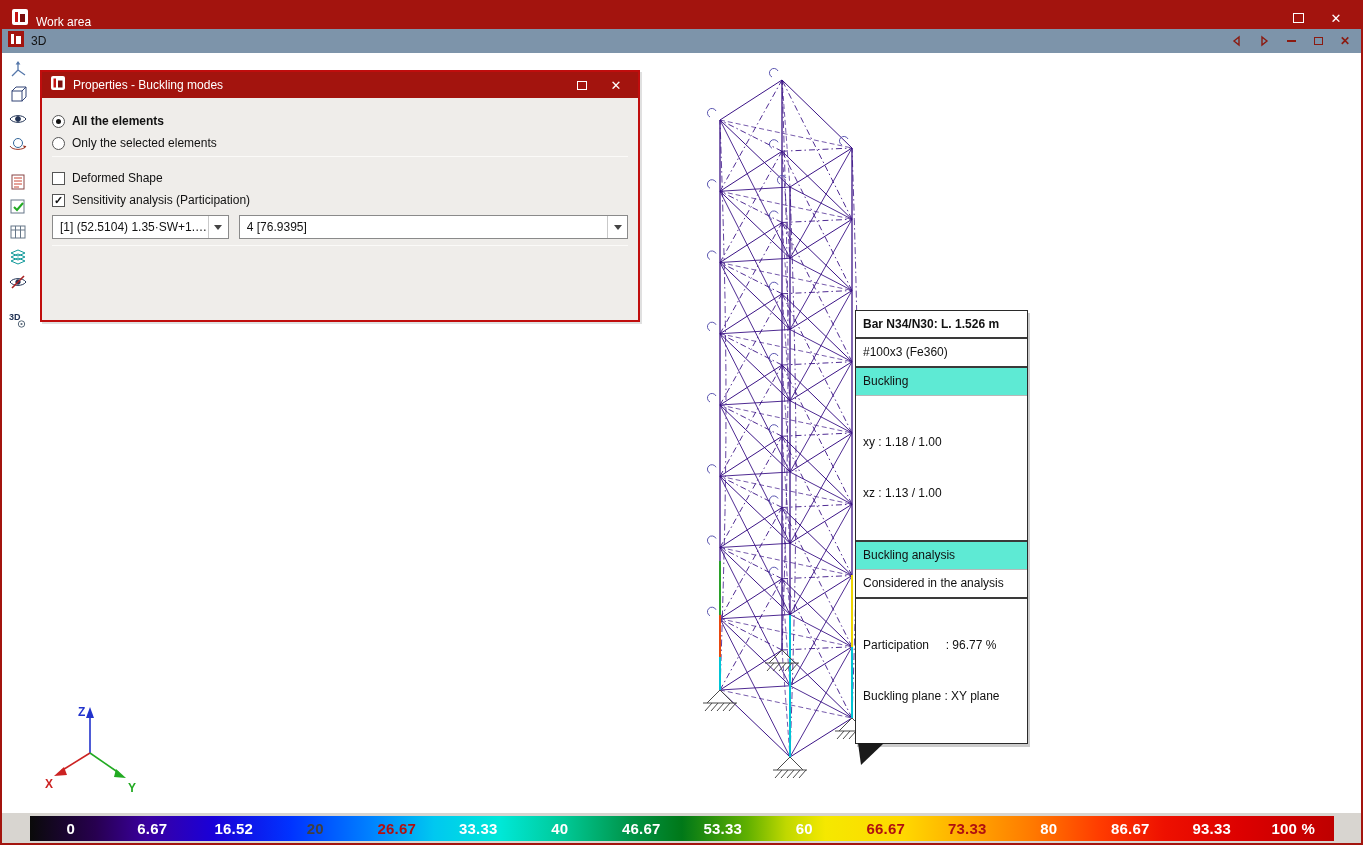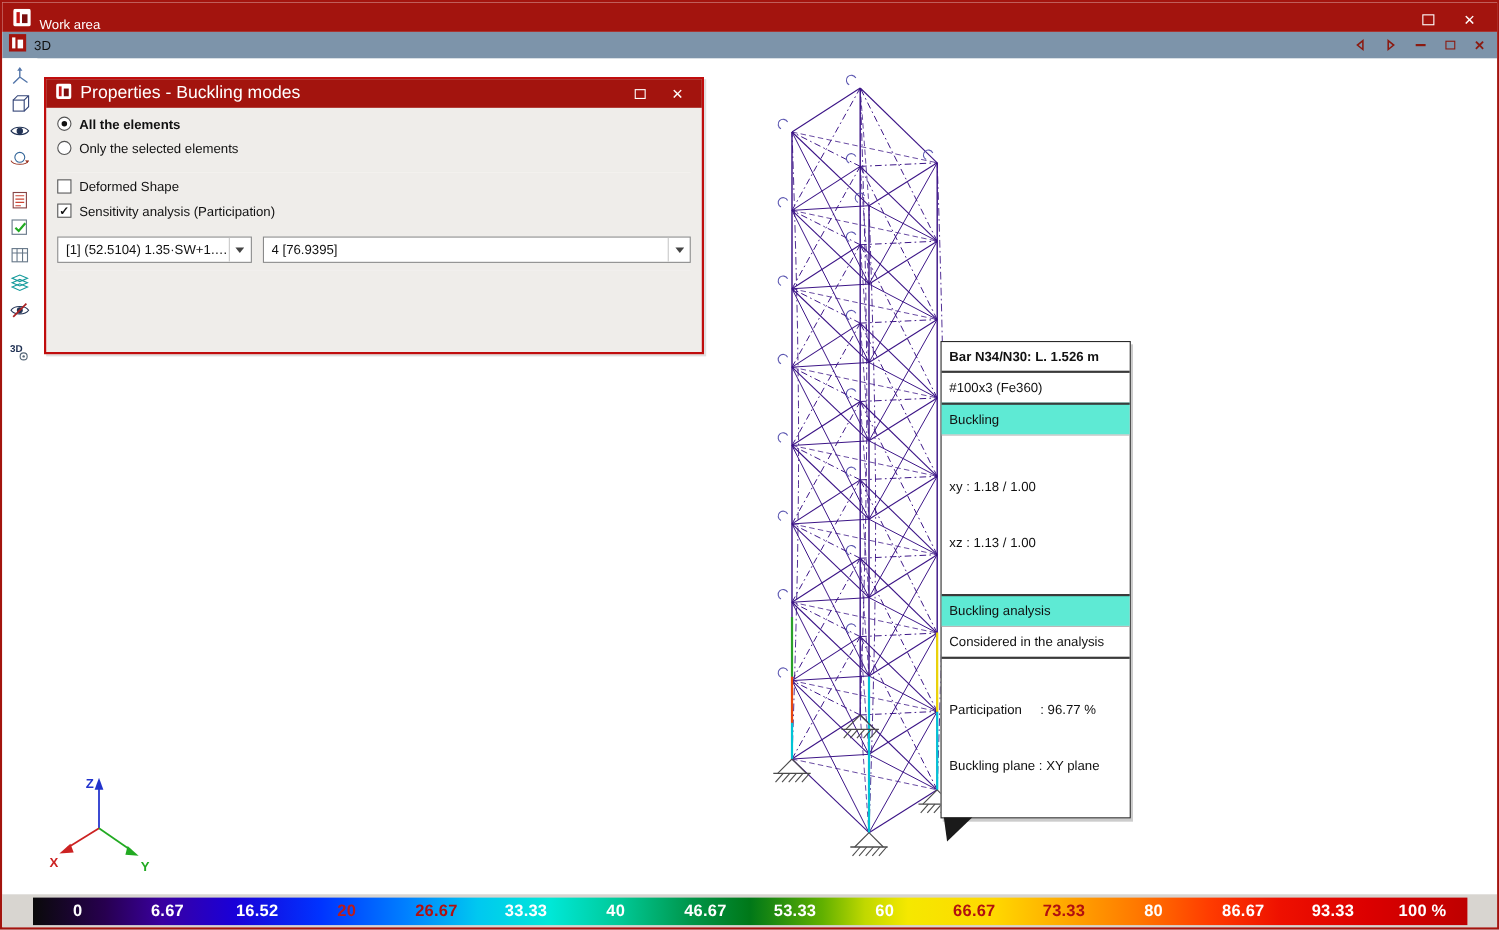--- a/index.html
+++ b/index.html
@@ -17,25 +17,25 @@
   .mdi-btn{width:20px;height:18px;display:flex;align-items:center;justify-content:center;color:#8B1A10;font-size:12px;font-weight:bold}
   .mdi-min{width:9px;height:2px;background:#8B1A10}
   .mdi-restore{width:9px;height:8px;border:1.5px solid #8B1A10;position:relative}
   
   .toolbar{position:absolute;left:0;top:51px;width:32px;bottom:30px;background:#fff;display:flex;flex-direction:column;align-items:center;padding-top:4px}
   .tool-btn{width:24px;height:24px;display:flex;align-items:center;justify-content:center;margin-bottom:1px}
   .tool-gap{margin-top:13px}
   
   .dialog{position:absolute;left:38px;top:68px;width:600px;height:252px;background:#EFEDEA;border:2px solid #C00D0D;z-index:20;box-shadow:2px 2px 0 rgba(0,0,0,.12)}
   .dlg-titlebar{height:26px;background:#A3140E;display:flex;align-items:center;gap:8px;padding:0 9px}
-  .dlg-title{color:#fff;font-size:16px;flex:1}
+  .dlg-title{color:#fff;font-size:12px;flex:1}
   .dlg-btn{width:26px;height:20px;display:flex;align-items:center;justify-content:center;color:#fff;font-size:13px}
   .dlg-max{width:10px;height:9px;border:1.5px solid #fff}
   .dlg-body{padding:8px 10px;font-size:12px;color:#111}
-  .opt-row{display:flex;align-items:flex-start;gap:7px;height:22px}
+  .opt-row{display:flex;align-items:flex-end;gap:7px;height:22px}
   .radio{width:13px;height:13px;border:1px solid #555;border-radius:50%;background:#fff;display:inline-flex;align-items:center;justify-content:center;flex:0 0 13px}
   .radio.sel::after{content:"";width:5px;height:5px;border-radius:50%;background:#111}
   .cb{width:13px;height:13px;border:1px solid #555;background:#fff;display:inline-flex;align-items:center;justify-content:center;font-size:11px;font-weight:bold;color:#111;flex:0 0 13px}
   .cb.checked::after{content:"\2713"}
   .bold{font-weight:bold}
   .sep{height:1px;background:#D9D6D1;border-bottom:1px solid #FBFAF8;margin:6px 0}
   .combo-row{display:flex;gap:10px;margin:8px 0 2px 0}
   .combo{height:24px;background:#fff;border:1px solid #8A8A8A;display:flex;align-items:center;padding:0 0 0 7px;font-size:12px;overflow:hidden;white-space:nowrap}
   .combo .val{flex:1;overflow:hidden;text-overflow:ellipsis}
   .combo .chev{width:20px;height:100%;display:flex;align-items:center;justify-content:center;border-left:1px solid #C9C9C9}
@@ -453,21 +453,21 @@
         <polygon points="0,0 26,0 3,22" fill="#1A1A1A"></polygon>
       </svg>
   </div>
 
   <div class="scalebar">
     <div class="scale-gradient"></div>
     <div class="scale-labels">
       <span style="color:#FFFFFF">0</span>
       <span style="color:#FFFFFF">6.67</span>
       <span style="color:#FFFFFF">16.52</span>
-      <span style="color:#b91c1c">20</span>
+      <span style="color:#404040">20</span>
       <span style="color:#B01010">26.67</span>
       <span style="color:#FFFFFF">33.33</span>
       <span style="color:#FFFFFF">40</span>
       <span style="color:#FFFFFF">46.67</span>
       <span style="color:#FFFFFF">53.33</span>
       <span style="color:#FFFFFF">60</span>
       <span style="color:#B01010">66.67</span>
       <span style="color:#B01010">73.33</span>
       <span style="color:#FFFFFF">80</span>
       <span style="color:#FFFFFF">86.67</span>

